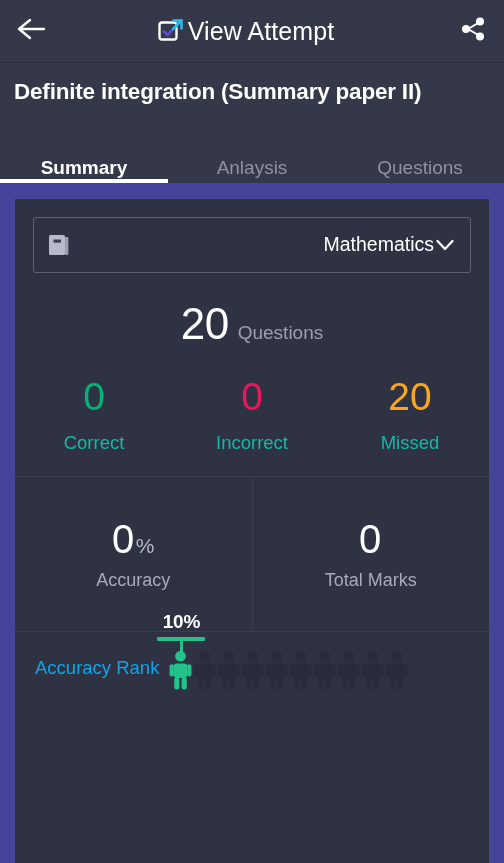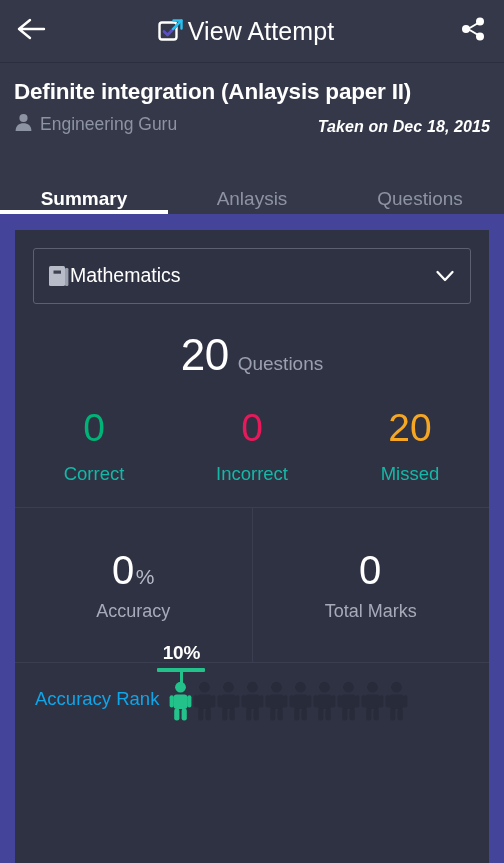--- a/index.html
+++ b/index.html
@@ -177,21 +177,21 @@
     cursor: pointer;
     position: relative;
   }
   .book-icon {
     width: 22px;
     height: 24px;
     flex: 0 0 auto;
   }
   .subject-name {
     flex: 1 1 auto;
-    text-align: left;
+    text-align: right;
     color: #ffffff;
     font-size: 19.5px;
   }
   .chev {
     width: 22px;
     height: 22px;
     flex: 0 0 auto;
   }
 
   
@@ -361,33 +361,21 @@
           <line x1="8" y1="13" x2="19" y2="19.5" stroke="#ffffff" stroke-width="2"></line>
           <circle cx="6" cy="13" r="4" fill="#ffffff"></circle>
           <circle cx="20" cy="5.5" r="4" fill="#ffffff"></circle>
           <circle cx="20" cy="20.5" r="4" fill="#ffffff"></circle>
         </svg>
       </span>
     </div>
   </div>
 
   <div class="header">
-    <div class="paper-title">Definite integration (Anlaysis paper II)</div>
-    <div class="meta-row">
-      <div class="author">
-        <span>
-          <svg width="19" height="19" viewBox="0 0 19 19">
-            <circle cx="9.5" cy="5" r="4.1" fill="#8e93a3"></circle>
-            <path d="M1.6 18 C1.6 12.6 5.1 10.3 9.5 10.3 C13.9 10.3 17.4 12.6 17.4 18 Z" fill="#8e93a3"></path>
-          </svg>
-        </span>
-        <span class="author-name">Engineering Guru</span>
-      </div>
-      <div class="taken-on">Taken on Dec 18, 2015</div>
-    </div>
+    <div class="paper-title">Definite integration (Summary paper II)</div>
   </div>
 
   <div class="tabs">
     <div class="tab active">
       <span>Summary</span>
     </div>
     <div class="tab">
       <span>Anlaysis</span>
     </div>
     <div class="tab">

